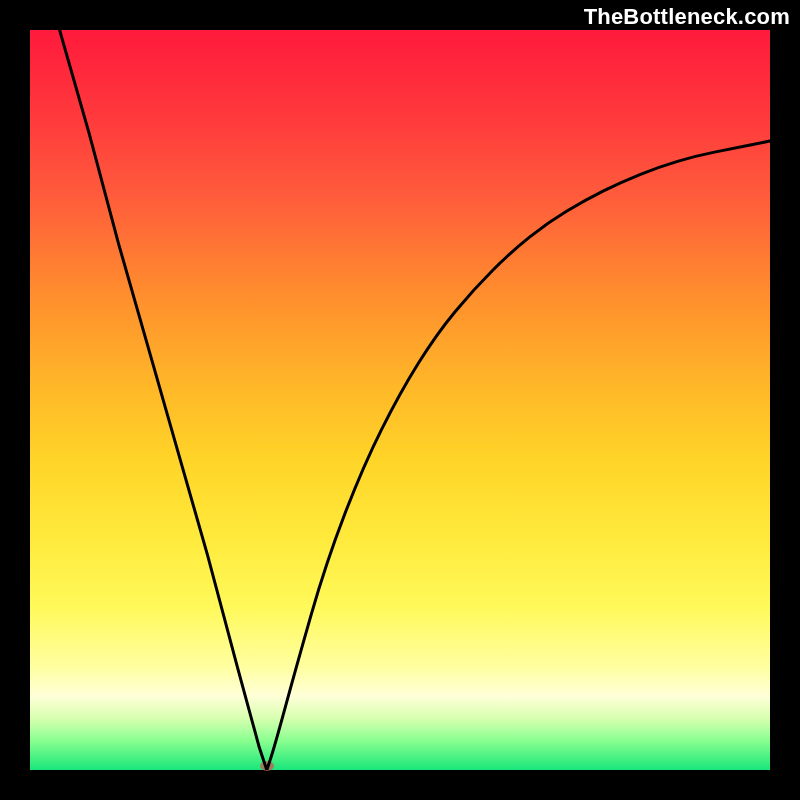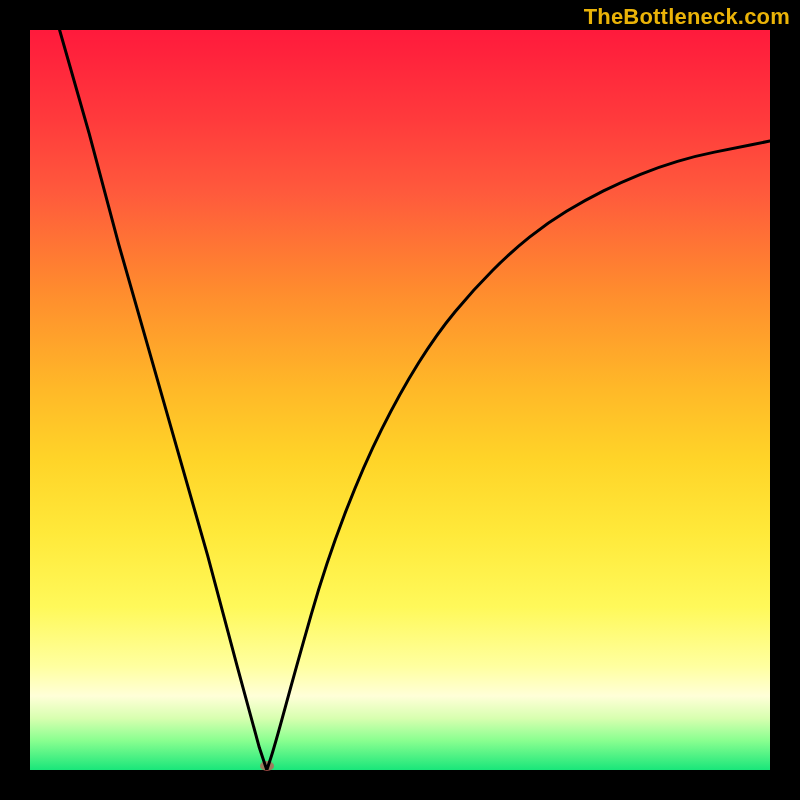--- a/index.html
+++ b/index.html
@@ -14,21 +14,21 @@
   .frame {
     position: relative;
     width: 800px;
     height: 800px;
     background: #000000;
   }
   .watermark {
     position: absolute;
     top: 4px;
     right: 10px;
-    color: #eab308;
+    color: #ffffff;
     font-size: 22px;
     font-weight: 600;
     letter-spacing: 0.2px;
     z-index: 5;
     pointer-events: none;
   }
   .plot-area {
     position: absolute;
     left: 30px;
     top: 30px;

